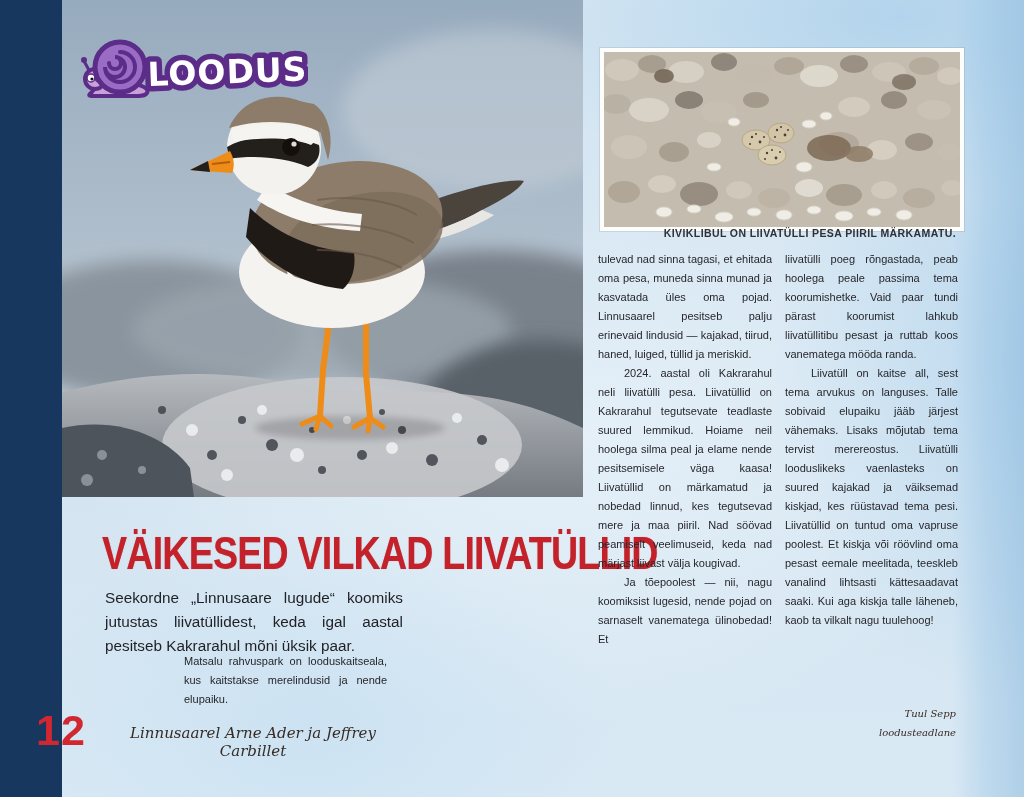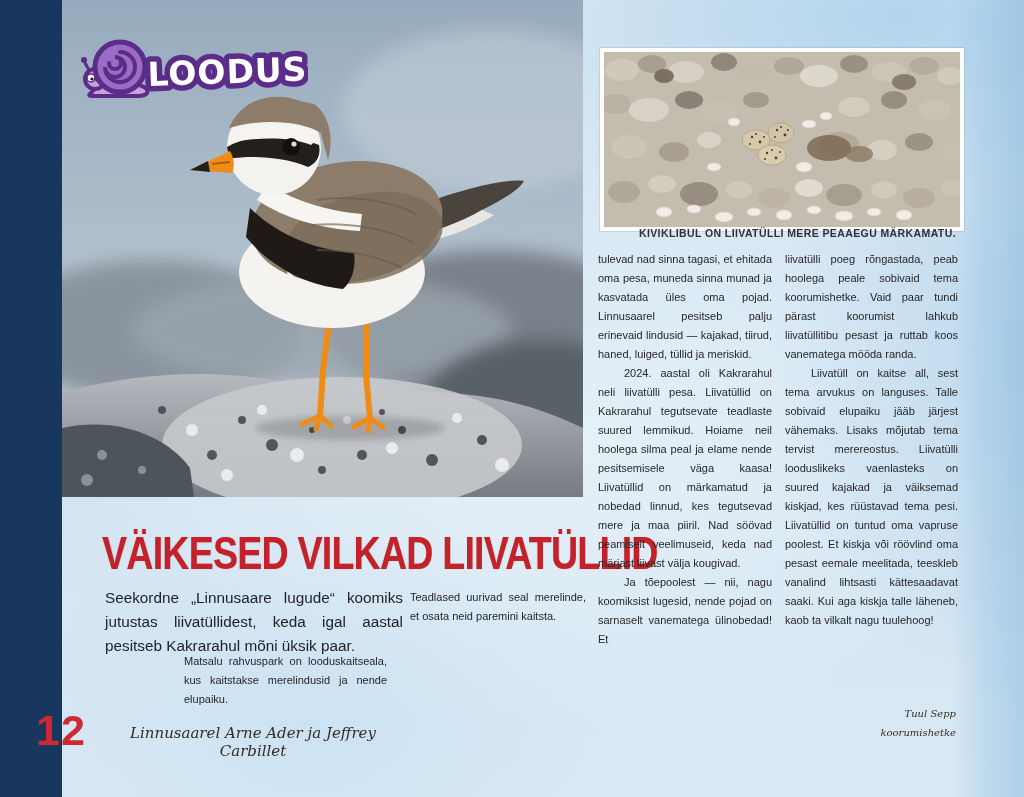--- a/index.html
+++ b/index.html
@@ -259,45 +259,44 @@
           <circle cx="163" cy="101" r="1.2"></circle>
             <circle cx="172" cy="106" r="1.4"></circle>
             <circle cx="168" cy="98" r="1"></circle>
           <circle cx="176" cy="100" r="1"></circle>
             <circle cx="161" cy="107" r="1"></circle>
         </g>
       </g>
     </svg>
   </div>
 
-  <div id="nest-caption" class="abs caption">KIVIKLIBUL ON LIIVATÜLLI MERE PEAAEGU MÄRKAMATU.</div>
+  <div id="nest-caption" class="abs caption">KIVIKLIBUL ON LIIVATÜLLI PESA PIIRIL MÄRKAMATU.</div>
 
   <div id="headline" class="abs">VÄIKESED VILKAD LIIVATÜLLID</div>
 
   <div id="lead" class="abs">Seekordne „Linnusaare lugude“ koomiks jutustas liivatüllidest, keda igal aastal pesitseb Kakrarahul mõni üksik paar.</div>
 
   <div id="col1p2" class="abs body-text">
     <p>Matsalu rahvuspark on looduskaitseala, kus kaitstakse merelindusid ja nende elupaiku.</p>
   </div>
 
   <div id="col2" class="abs body-text">
-    <p>Teadlased uurivad seal merelinde, et osata neid paremini kaitsta.</p>
   </div>
 
   <div id="col3" class="abs body-text">
     <p>tulevad nad sinna tagasi, et ehitada oma pesa, muneda sinna munad ja kasvatada üles oma pojad. Linnusaarel pesitseb palju erinevaid lindusid — kajakad, tiirud, haned, luiged, tüllid ja meriskid.</p>
     <p class="indent">2024. aastal oli Kakrarahul neli liivatülli pesa. Liivatüllid on Kakrarahul tegutsevate teadlaste suured lemmikud. Hoiame neil hoolega silma peal ja elame nende pesitsemisele väga kaasa! Liivatüllid on märkamatud ja nobedad linnud, kes tegutsevad mere ja maa piiril. Nad söövad peamiselt veelimuseid, keda nad märjast liivast välja kougivad.</p>
     <p class="indent">Ja tõepoolest — nii, nagu koomiksist lugesid, nende pojad on sarnaselt vanematega ülinobedad! Et</p>
   </div>
 
   <div id="col4" class="abs body-text">
-    <p>liivatülli poeg rõngastada, peab hoolega peale sobivaid tema koorumishetke. Vaid paar tundi pärast koorumist lahkub liivatüllitibu pesast ja ruttab koos vanematega mööda randa.</p>
+    <p>liivatülli poeg rõngastada, peab hoolega peale passima tema koorumishetke. Vaid paar tundi pärast koorumist lahkub liivatüllitibu pesast ja ruttab koos vanematega mööda randa.</p>
     <p class="indent">Liivatüll on kaitse all, sest tema arvukus on languses. Talle sobivaid elupaiku jääb järjest vähemaks. Lisaks mõjutab tema tervist merereostus. Liivatülli looduslikeks vaenlasteks on suured kajakad ja väiksemad kiskjad, kes rüüstavad tema pesi. Liivatüllid on tuntud oma vapruse poolest. Et kiskja või röövlind oma pesast eemale meelitada, teeskleb vanalind lihtsasti kättesaadavat saaki. Kui aga kiskja talle läheneb, kaob ta vilkalt nagu tuulehoog!</p>
   </div>
 
   <div id="page-number" class="abs">12</div>
   <div id="photo-credit" class="abs script">Linnusaarel Arne Ader ja Jeffrey Carbillet</div>
   <div id="author" class="abs script">
     <div>Tuul Sepp</div>
-    <div>koorumishetke</div>
+    <div>loodusteadlane</div>
   </div>
 
 </div>
 
 </body></html>

